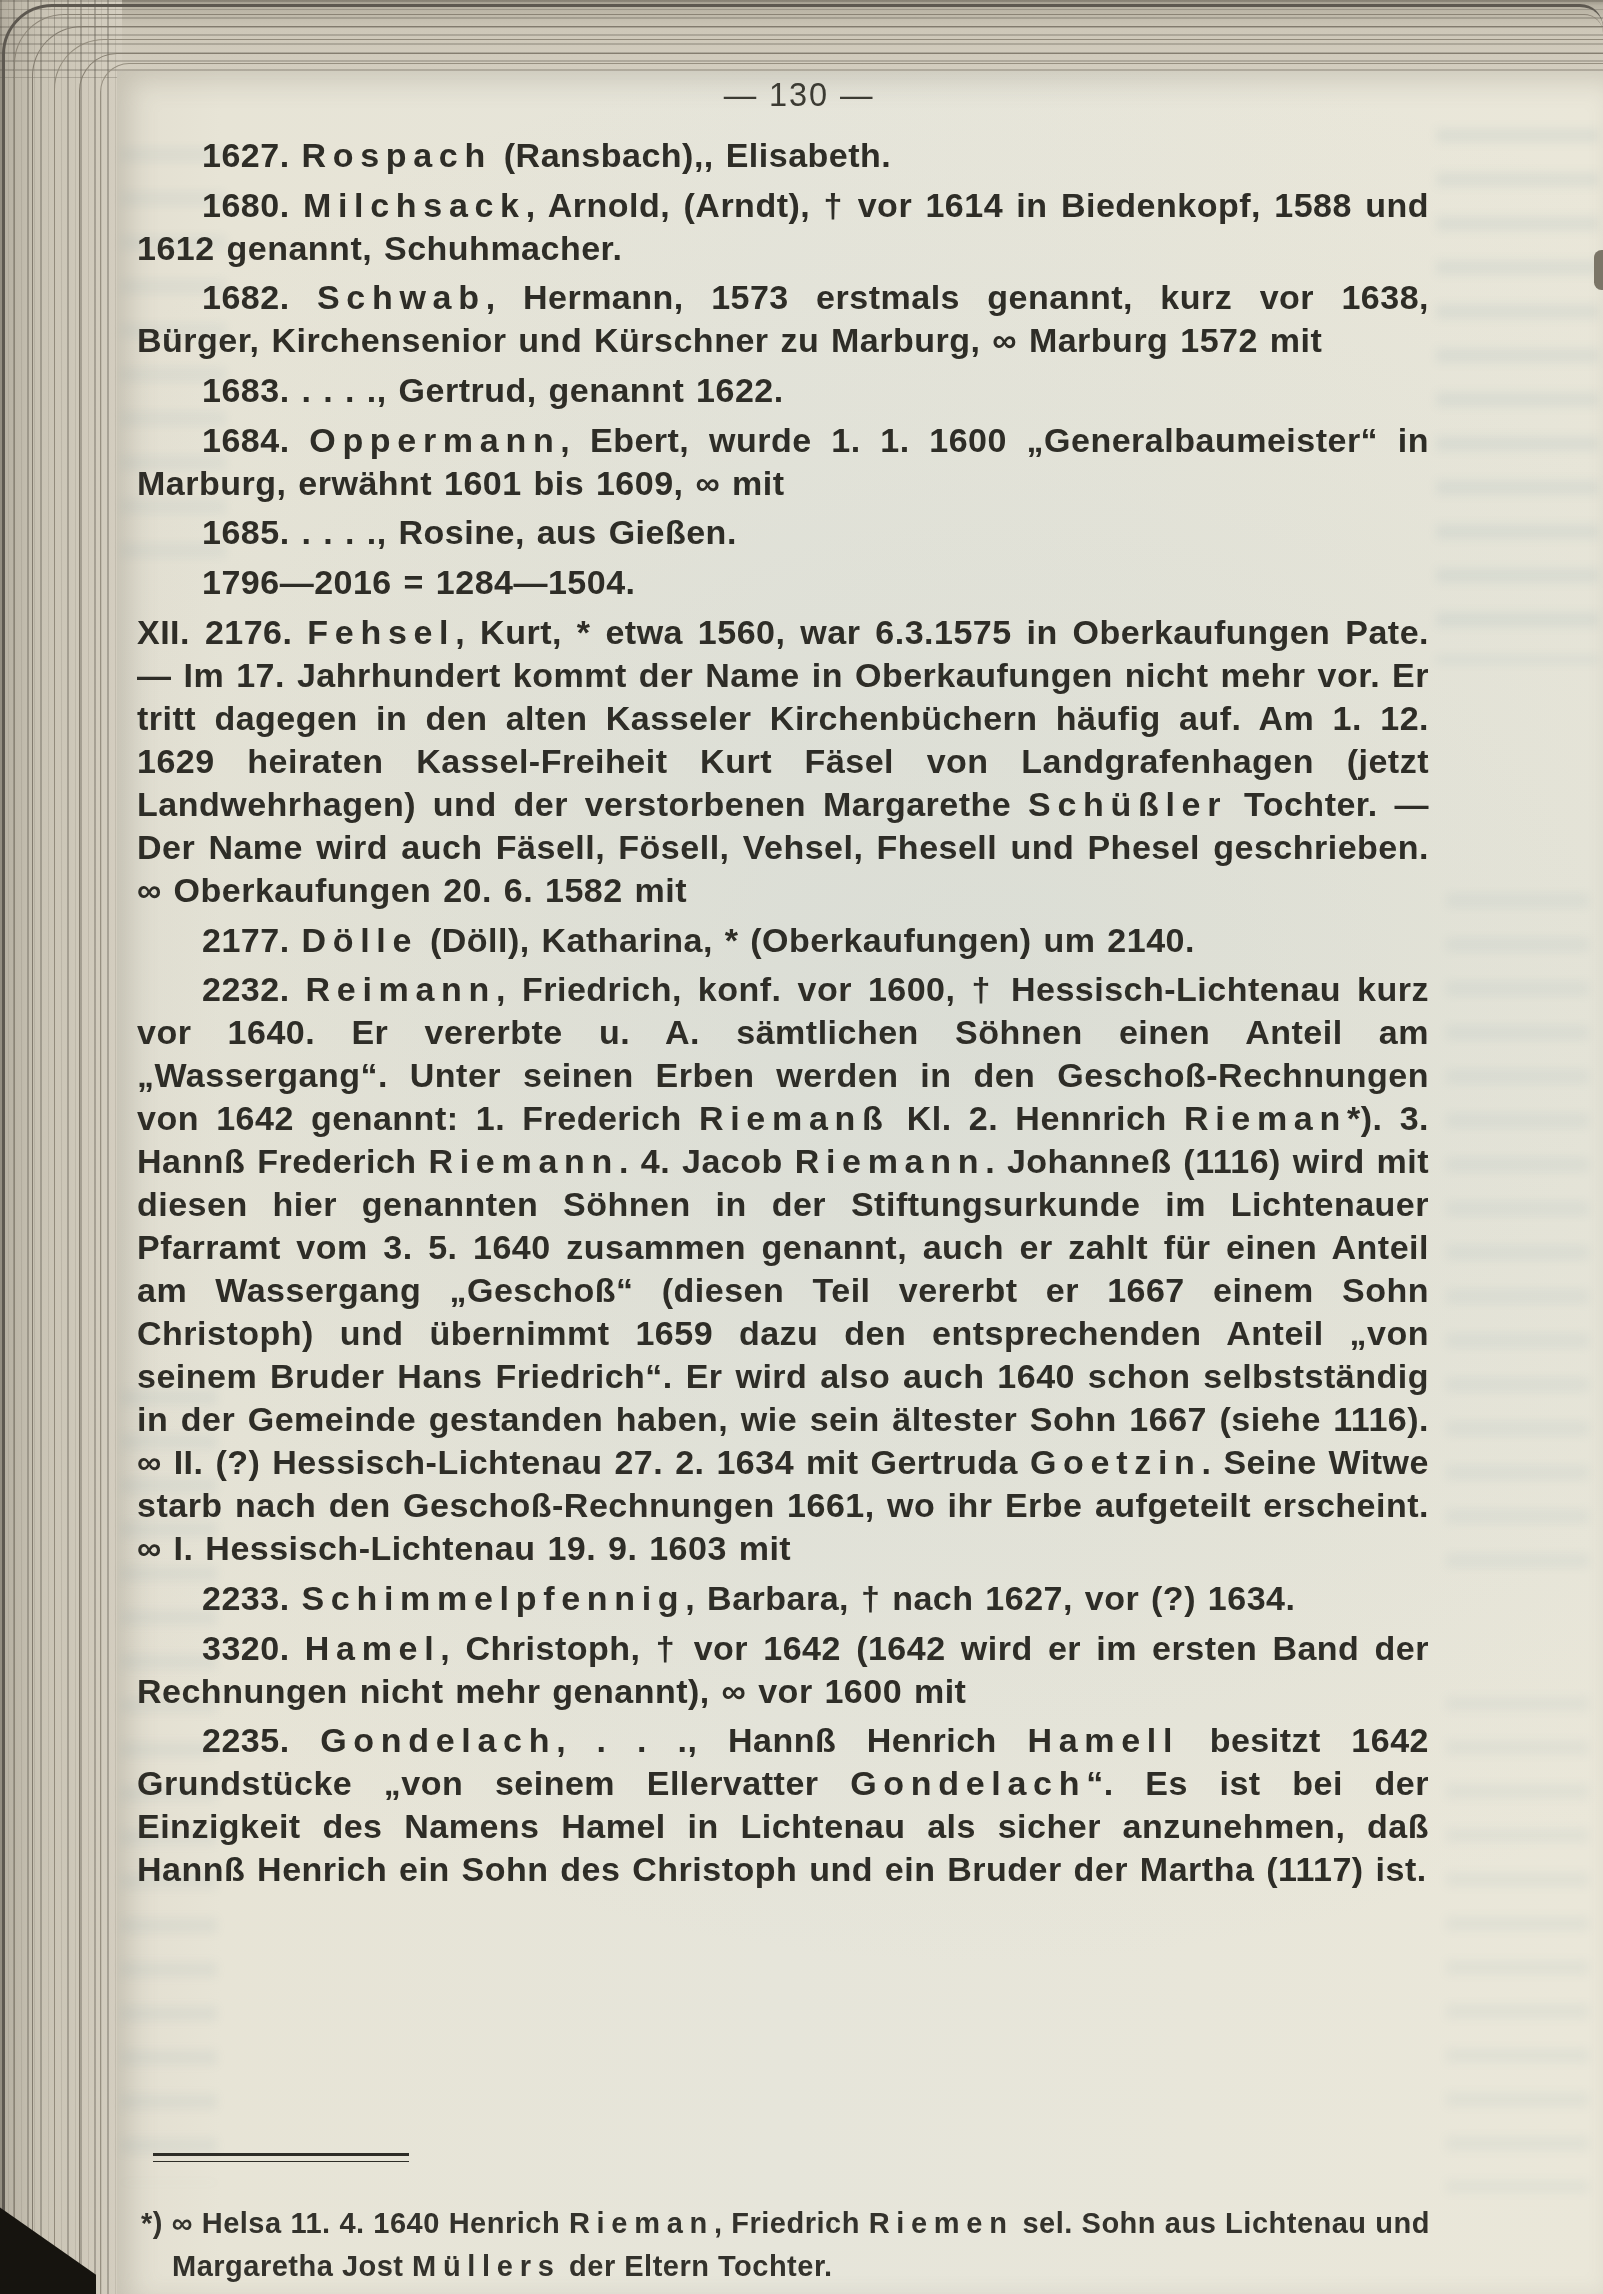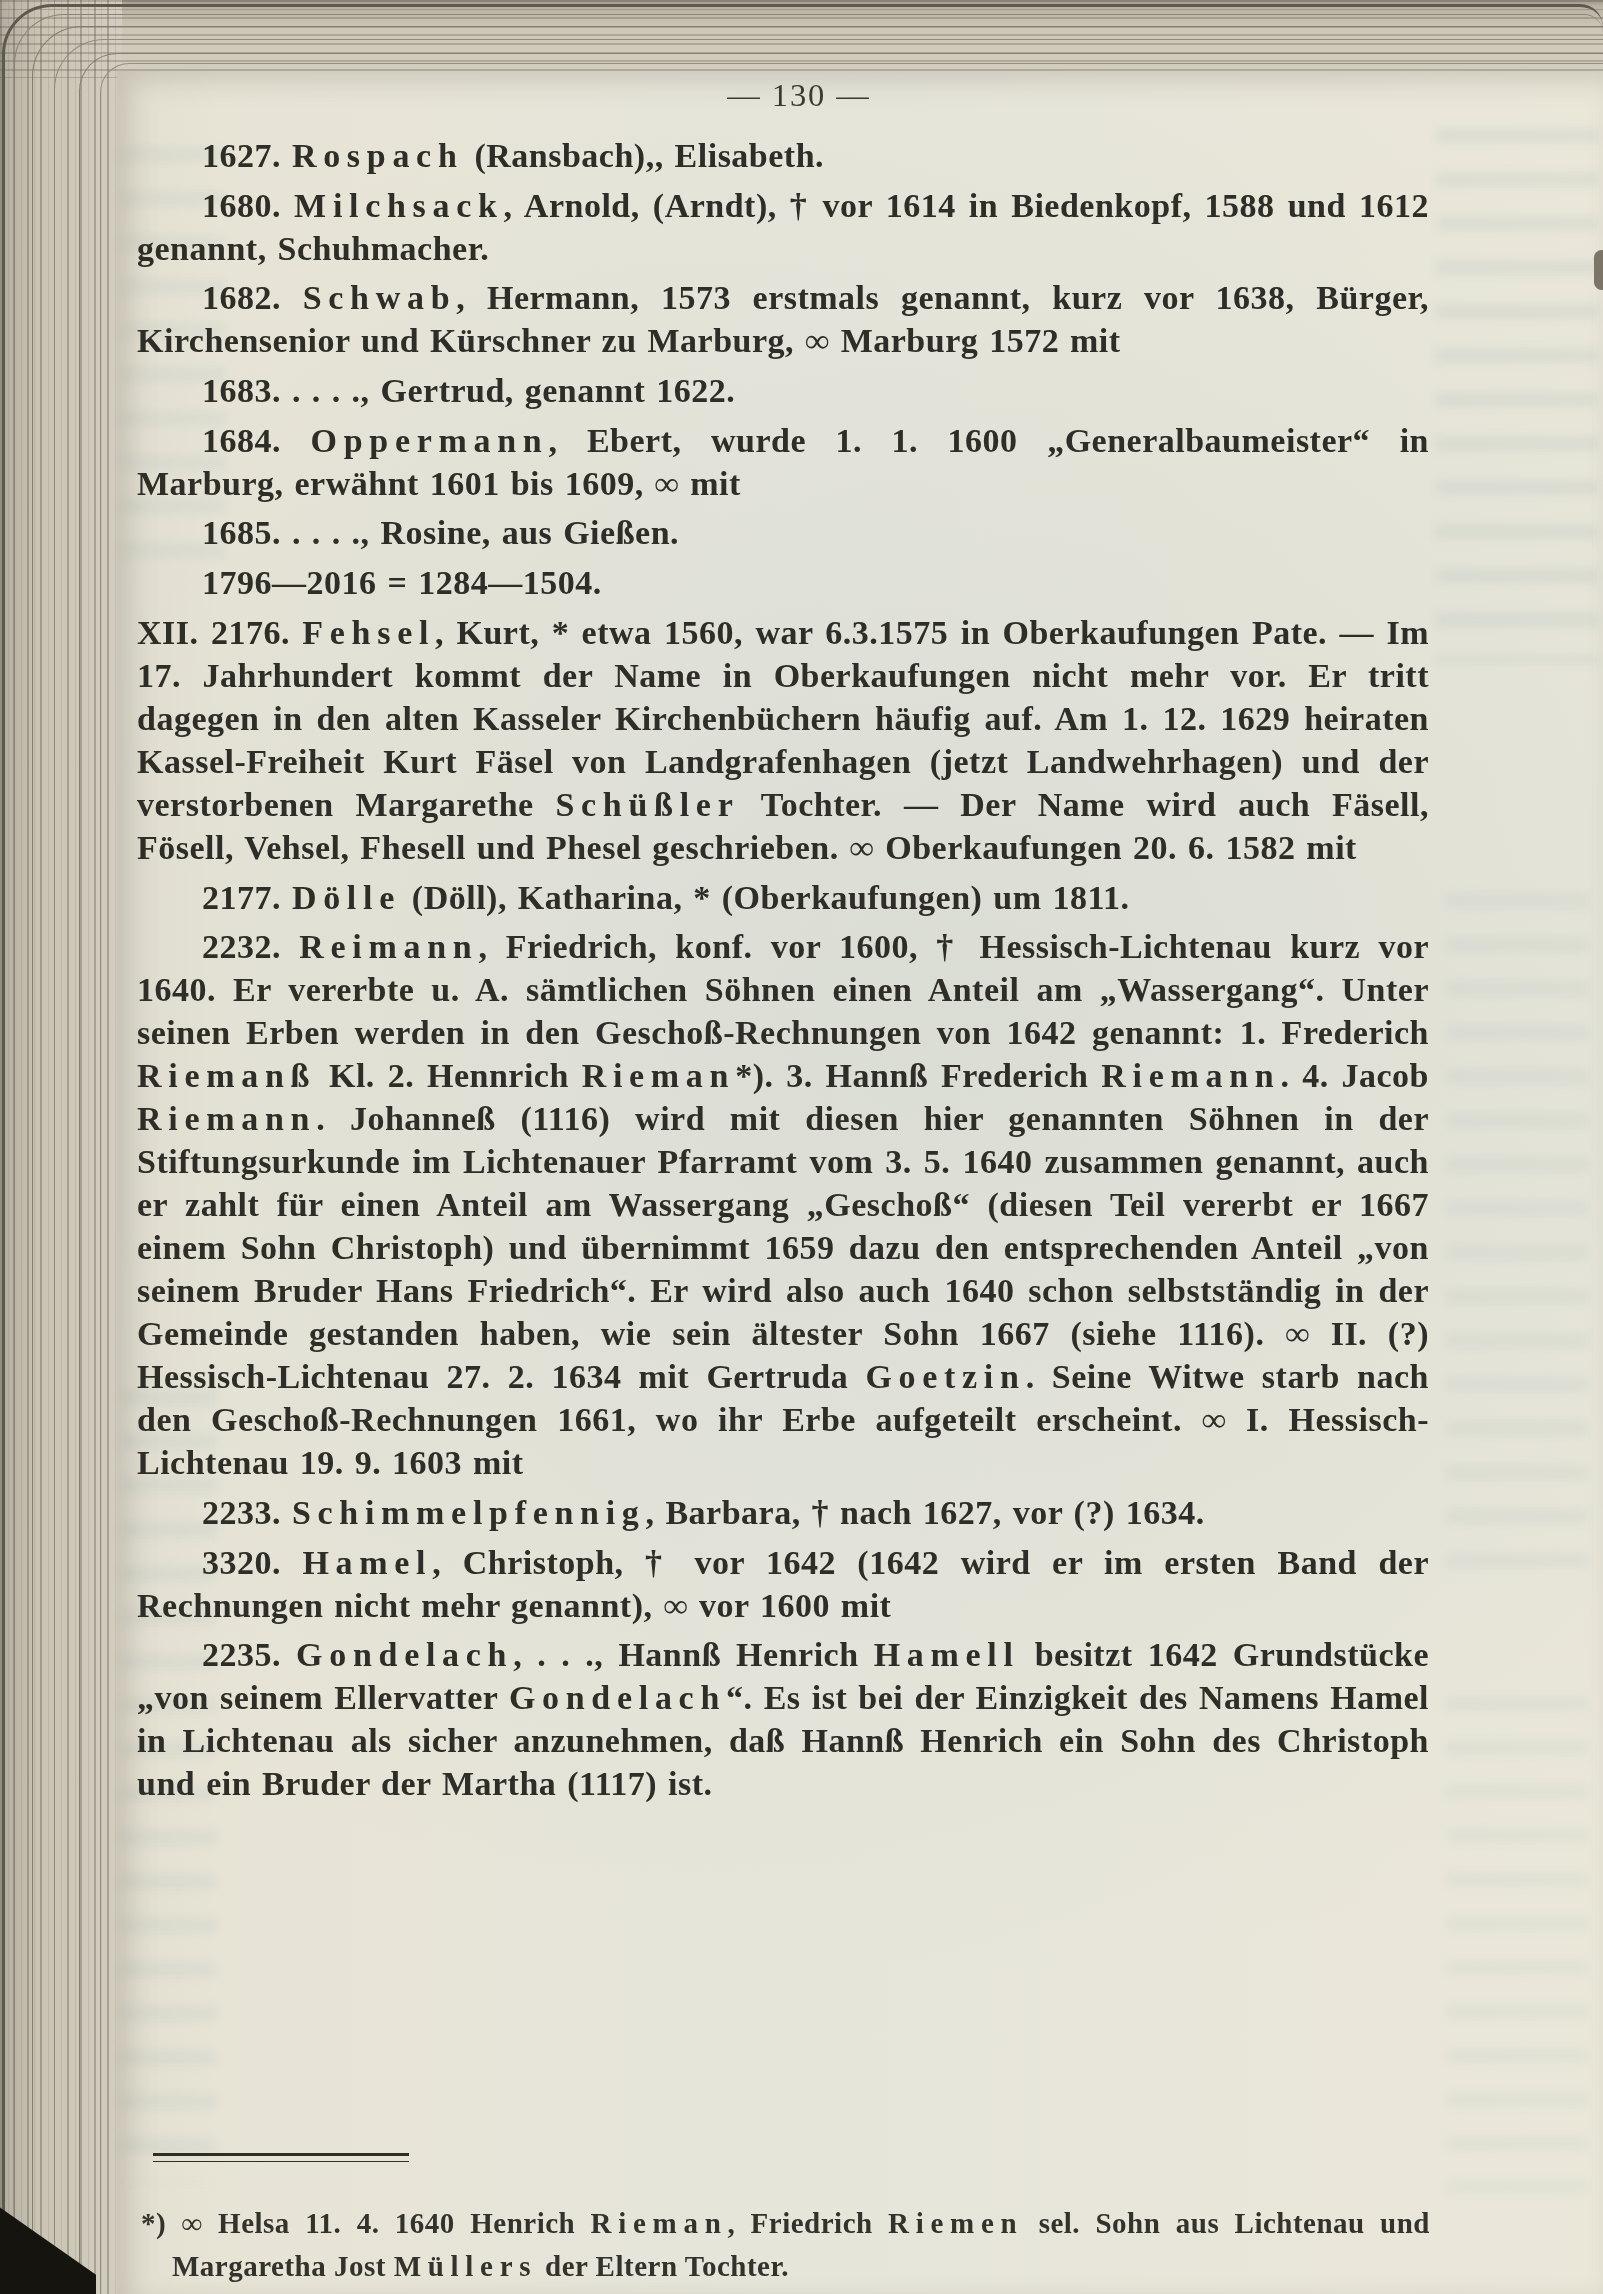--- a/index.html
+++ b/index.html
@@ -1,17 +1,17 @@
 <!DOCTYPE html>
 <html><head>
 <meta charset="utf-8">
 <style>
   html,body{margin:0;padding:0;background:#a8a294;}
   .scene{position:relative;width:1603px;height:2294px;overflow:hidden;
-         font-family:Liberation Serif, serif;background:#cfc9ba;}
+         font-family:Liberation Sans, sans-serif;background:#cfc9ba;}
 
   
   .edges-bg-top{position:absolute;left:0;top:0;right:0;height:80px;
     background:linear-gradient(180deg,#9a9486 0,#b7b1a2 5.7px,#cdc7b8 29px,#d4cec0 80px);}
   .edges-bg-left{position:absolute;left:0;top:0;bottom:0;width:122px;
     background:linear-gradient(90deg,#b3ad9f 0,#c9c3b4 38px,#d4cec0 122px);}
   .left-stripes{position:absolute;left:0;top:0;bottom:0;width:120px;opacity:.75;
     background:repeating-linear-gradient(90deg,rgba(84,79,69,.45) 0 1.9px,rgba(0,0,0,0) 1.9px 7.6px,rgba(120,114,101,.25) 7.6px 8.6px,rgba(0,0,0,0) 8.6px 13.4px);}
   .top-stripes{position:absolute;left:0;top:0;right:0;height:78px;opacity:.7;
     background:repeating-linear-gradient(180deg,rgba(84,79,69,.4) 0 1.9px,rgba(0,0,0,0) 1.9px 8.6px);}
@@ -85,21 +85,21 @@
 
     <div class="text">
         <p class="entry"><span>1627. </span><span class="sp">Rospach</span><span> (Ransbach),, Elisabeth.</span></p>
         <p class="entry"><span>1680. </span><span class="sp">Milchsack</span><span>, Arnold, (Arndt), † vor 1614 in Biedenkopf, 1588 und 1612 genannt, Schuhmacher.</span></p>
         <p class="entry"><span>1682. </span><span class="sp">Schwab</span><span>, Hermann, 1573 erstmals genannt, kurz vor 1638, Bürger, Kirchensenior und Kürschner zu Marburg, ∞ Marburg 1572 mit</span></p>
         <p class="entry"><span>1683. . . . ., Gertrud, genannt 1622.</span></p>
         <p class="entry"><span>1684. </span><span class="sp">Oppermann</span><span>, Ebert, wurde 1. 1. 1600 „Generalbaumeister“ in Marburg, erwähnt 1601 bis 1609, ∞ mit</span></p>
         <p class="entry"><span>1685. . . . ., Rosine, aus Gießen.</span></p>
         <p class="entry"><span>1796—2016 = 1284—1504.</span></p>
         <p class="entry hanging"><span>XII. 2176. </span><span class="sp">Fehsel</span><span>, Kurt, * etwa 1560, war 6.3.1575 in Oberkaufungen Pate. — Im 17. Jahrhundert kommt der Name in Oberkaufungen nicht mehr vor. Er tritt dagegen in den alten Kasseler Kirchenbüchern häufig auf. Am 1. 12. 1629 heiraten Kassel-Freiheit Kurt Fäsel von Landgrafenhagen (jetzt Landwehrhagen) und der verstorbenen Margarethe </span><span class="sp">Schüßler</span><span> Tochter. — Der Name wird auch Fäsell, Fösell, Vehsel, Fhesell und Phesel geschrieben. ∞ Oberkaufungen 20. 6. 1582 mit</span></p>
-        <p class="entry"><span>2177. </span><span class="sp">Dölle</span><span> (Döll), Katharina, * (Oberkaufungen) um 1811.</span></p>
+        <p class="entry"><span>2177. </span><span class="sp">Dölle</span><span> (Döll), Katharina, * (Oberkaufungen) um 2140.</span></p>
         <p class="entry"><span>2232. </span><span class="sp">Reimann</span><span>, Friedrich, konf. vor 1600, † Hessisch-Lichtenau kurz vor 1640. Er vererbte u. A. sämtlichen Söhnen einen Anteil am „Wassergang“. Unter seinen Erben werden in den Geschoß-Rechnungen von 1642 genannt: 1. Frederich </span><span class="sp">Riemanß</span><span> Kl. 2. Hennrich </span><span class="sp">Rieman</span><span>*). 3. Hannß Frederich </span><span class="sp">Riemann</span><span>. 4. Jacob </span><span class="sp">Riemann</span><span>. Johanneß (1116) wird mit diesen hier genannten Söhnen in der Stiftungsurkunde im Lichtenauer Pfarramt vom 3. 5. 1640 zusammen genannt, auch er zahlt für einen Anteil am Wassergang „Geschoß“ (diesen Teil vererbt er 1667 einem Sohn Christoph) und übernimmt 1659 dazu den entsprechenden Anteil „von seinem Bruder Hans Friedrich“. Er wird also auch 1640 schon selbstständig in der Gemeinde gestanden haben, wie sein ältester Sohn 1667 (siehe 1116). ∞ II. (?) Hessisch-Lichtenau 27. 2. 1634 mit Gertruda </span><span class="sp">Goetzin</span><span>. Seine Witwe starb nach den Geschoß-Rechnungen 1661, wo ihr Erbe aufgeteilt erscheint. ∞ I. Hessisch-Lichtenau 19. 9. 1603 mit</span></p>
         <p class="entry"><span>2233. </span><span class="sp">Schimmelpfennig</span><span>, Barbara, † nach 1627, vor (?) 1634.</span></p>
         <p class="entry"><span>3320. </span><span class="sp">Hamel</span><span>, Christoph, † vor 1642 (1642 wird er im ersten Band der Rechnungen nicht mehr genannt), ∞ vor 1600 mit</span></p>
         <p class="entry"><span>2235. </span><span class="sp">Gondelach</span><span>, . . ., Hannß Henrich </span><span class="sp">Hamell</span><span> besitzt 1642 Grundstücke „von seinem Ellervatter </span><span class="sp">Gondelach</span><span>“. Es ist bei der Einzigkeit des Namens Hamel in Lichtenau als sicher anzunehmen, daß Hannß Henrich ein Sohn des Christoph und ein Bruder der Martha (1117) ist.</span></p>
       </div>
 
     <div class="footnote-rule"></div>
     <div class="footnote"><span>*) ∞ Helsa 11. 4. 1640 Henrich </span><span class="sp">Rieman</span><span>, Friedrich </span><span class="sp">Riemen</span><span> sel. Sohn aus Lichtenau und Margaretha Jost </span><span class="sp">Müllers</span><span> der Eltern Tochter.</span></div>
   </div>
 

